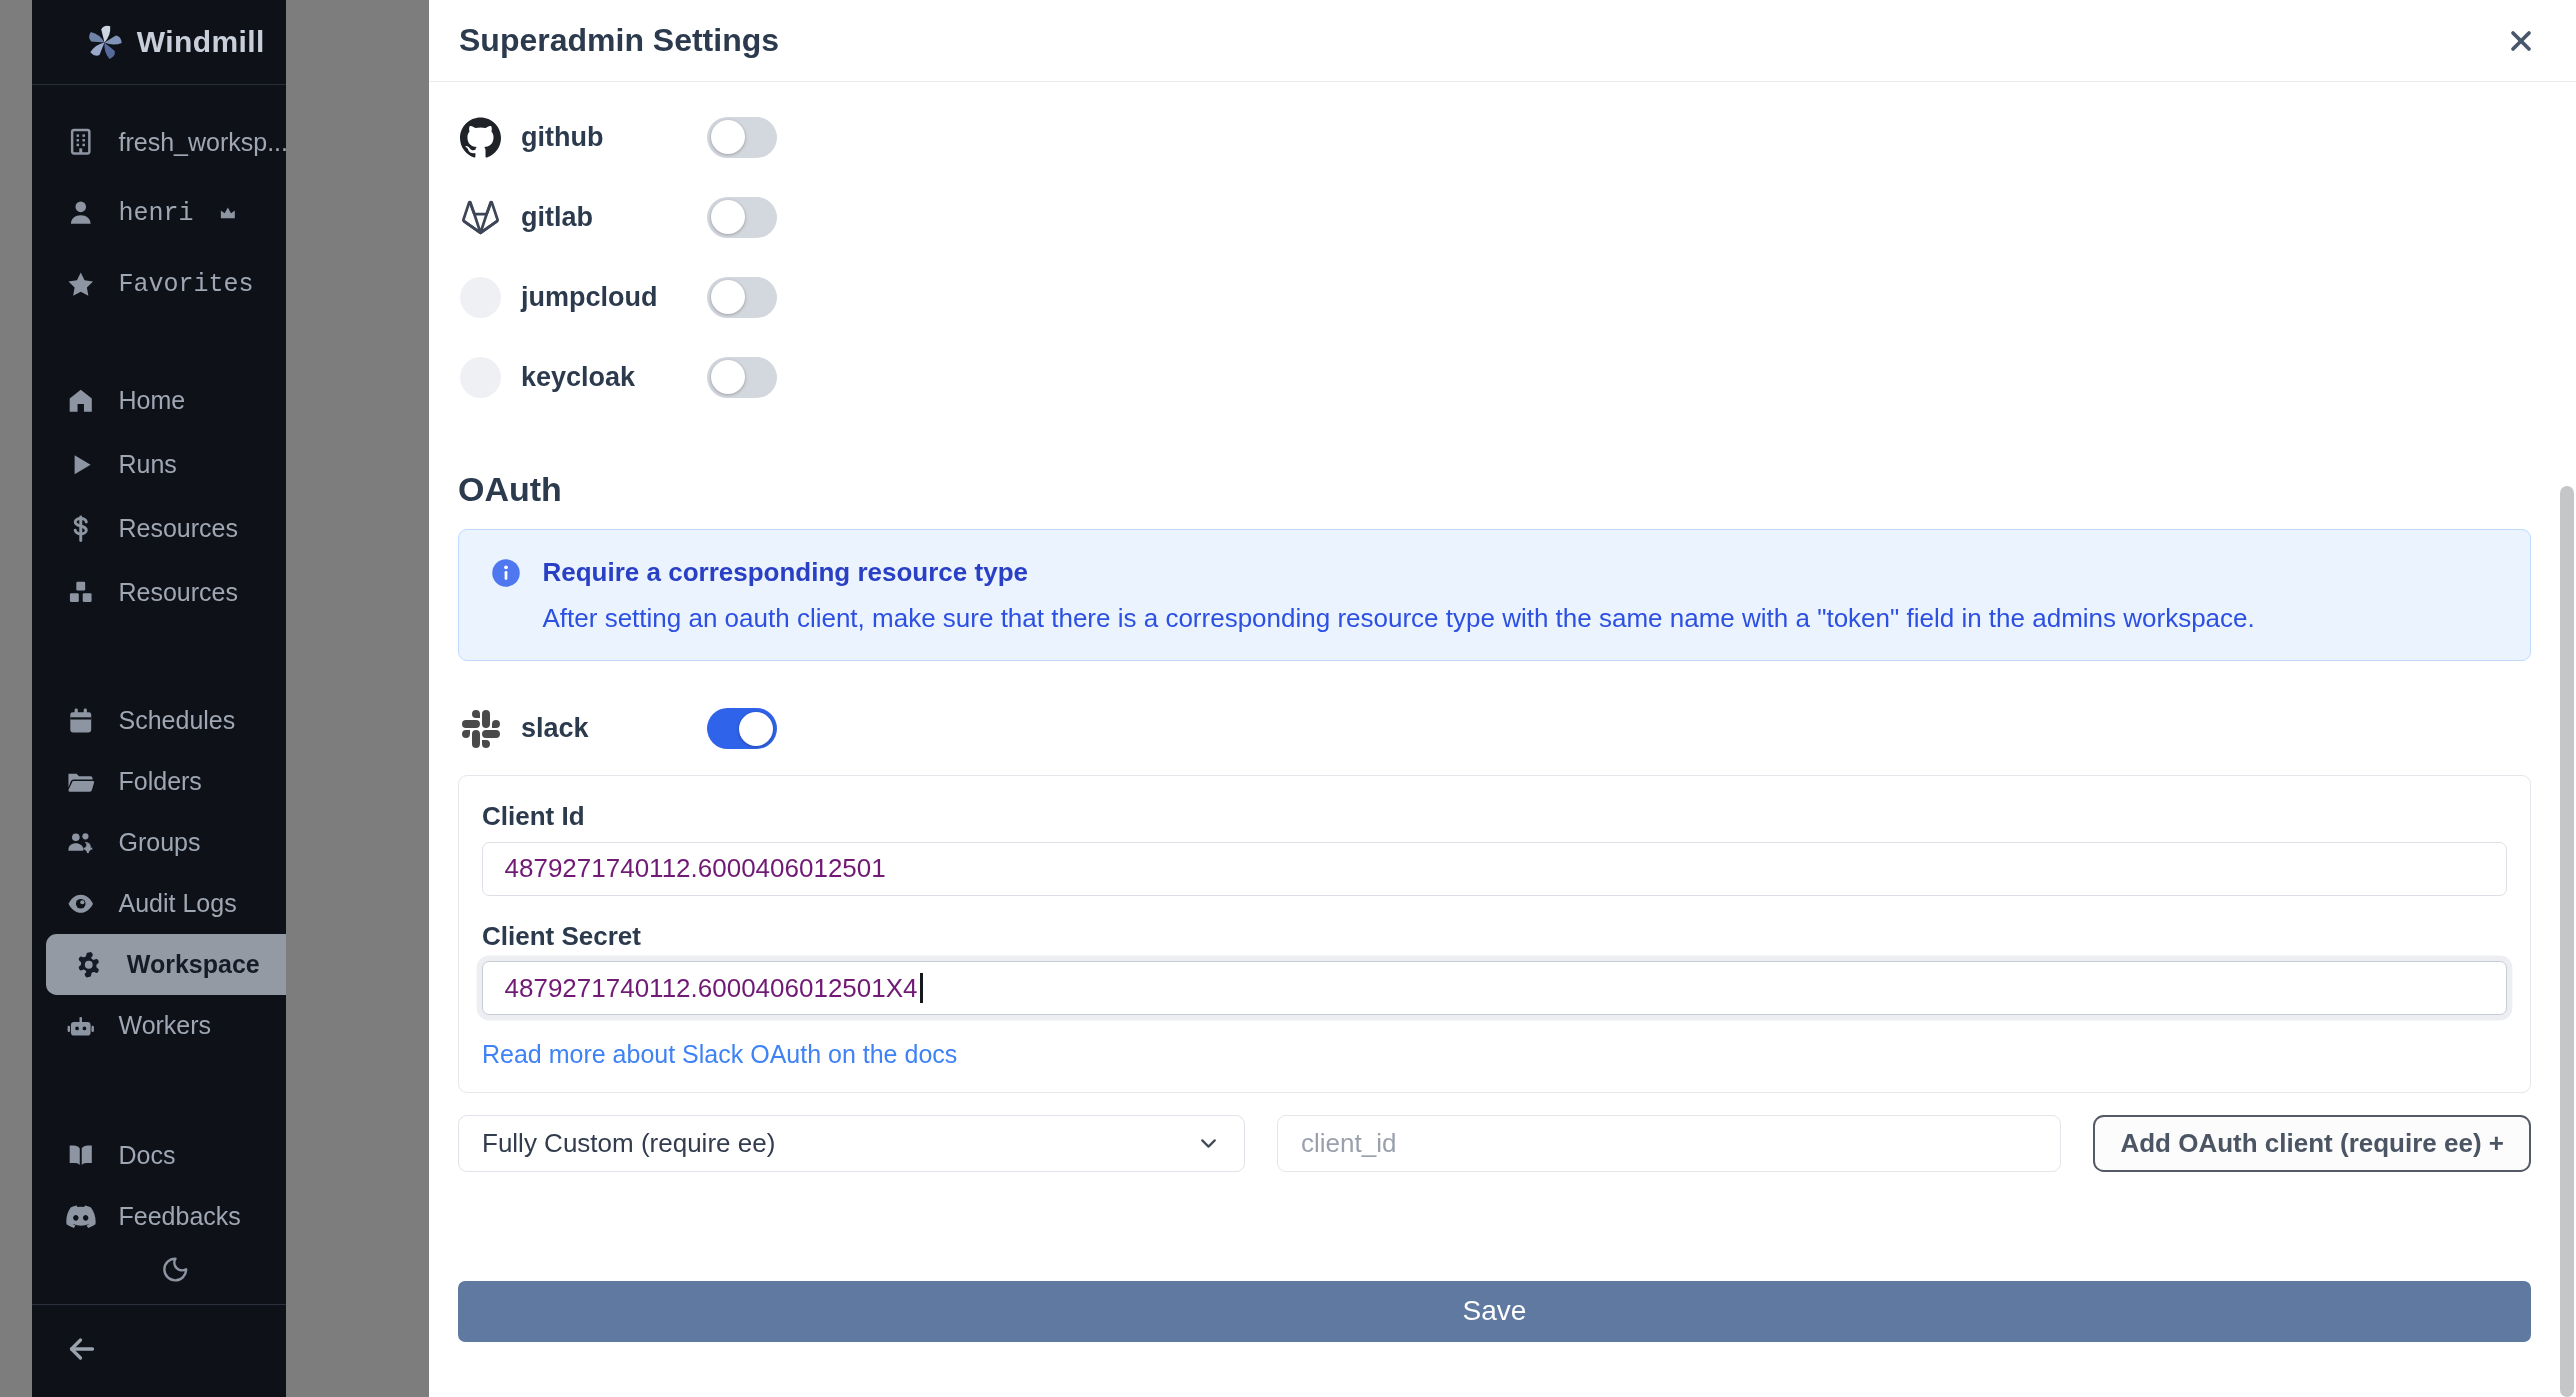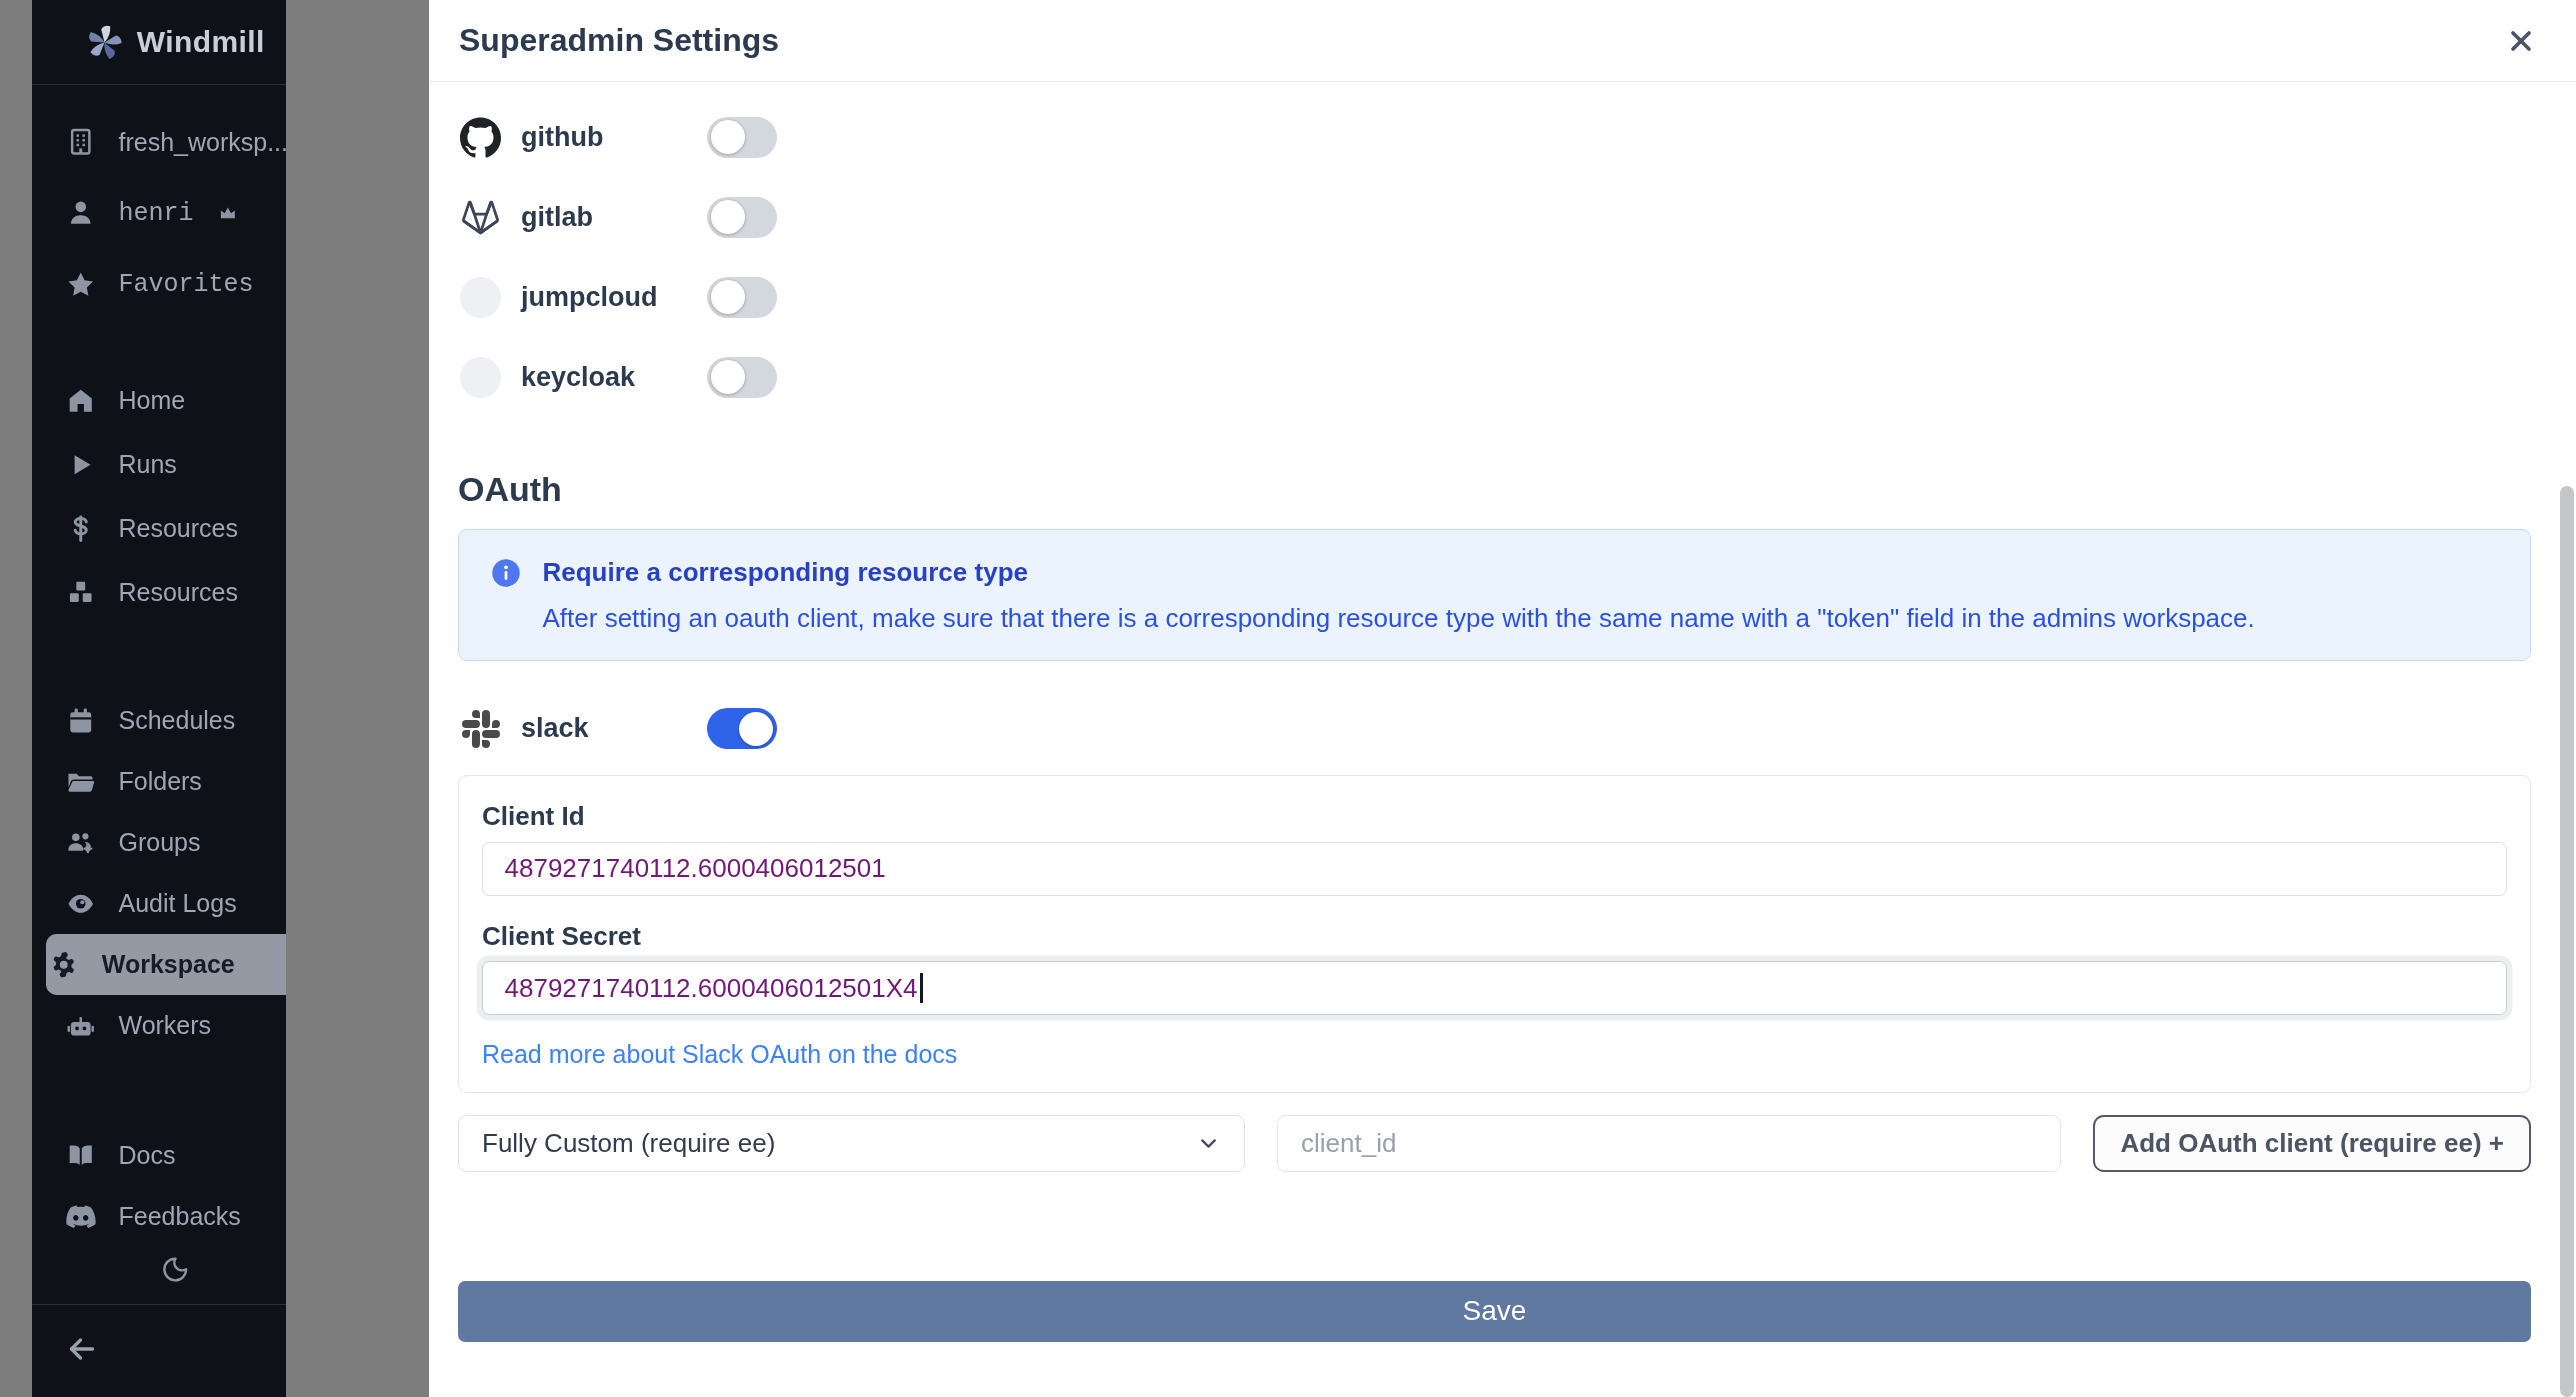--- a/index.html
+++ b/index.html
@@ -8,21 +8,21 @@
 
   
   .sidebar { position: absolute; left:0; top:0; width:286px; height:1397px; background:#0e1218; display:flex; flex-direction:column;margin-left:32px; }
   .logo-row { height:85px; flex:none; display:flex; align-items:center; justify-content:center; gap:12.5px; border-bottom:0.9px solid #272d39; cursor:pointer; }
   .logo-text { font-size:30px; font-weight:700; color:#c9cfda; letter-spacing:0.4px; }
   .nav-item { display:flex; align-items:center; gap:23px; padding-left:34px; color:#9fa7b4; font-size:25px; font-weight:500; cursor:pointer; flex:none; }
   .nav-item svg { width:29.5px; height:29.5px; flex:none; color:#8d95a2; }
   .nav-item .dollar { stroke:#8d95a2; }
   .h72 { height:64px; } .h68 { height:61px; }
   .mt8 { margin-top:7.2px;font-family:Liberation Mono, monospace; } .mt28 { margin-top:25px; } .mt58 { margin-top:52px; } .mt74 { margin-top:66px; } .mt77 { margin-top:69px; }
-  .nav-item.active { background:#949aa4; margin-left:14.3px; margin-right:14.3px; border-radius:10.7px; padding-left:3px; color:#151c28; font-weight:700; }
+  .nav-item.active { background:#949aa4; margin-left:14.3px; margin-right:14.3px; border-radius:10.7px; padding-left:28px; color:#151c28; font-weight:700; }
   .nav-item.active svg { color:#151c28; }
   .crown { width:19.7px !important; height:19.7px !important; margin-left:1.8px; color:#79808c; }
   .moon-row { height:45px; flex:none; display:flex; align-items:center; justify-content:center; cursor:pointer; }
   .moon-row svg { width:29px; height:29px; color:#8d95a2; }
   .side-divider { border-top:0.9px solid #2a303c; margin-top:11.6px; }
   .back-row { height:89px; flex:none; display:flex; align-items:center; padding-left:32px; cursor:pointer; }
   .back-row svg { width:36px; height:36px; color:#9aa2ae; }
 
   
   .backdrop { position:absolute; left:286px; top:0; width:143px; height:1397px; background:#7d7d7d; }

